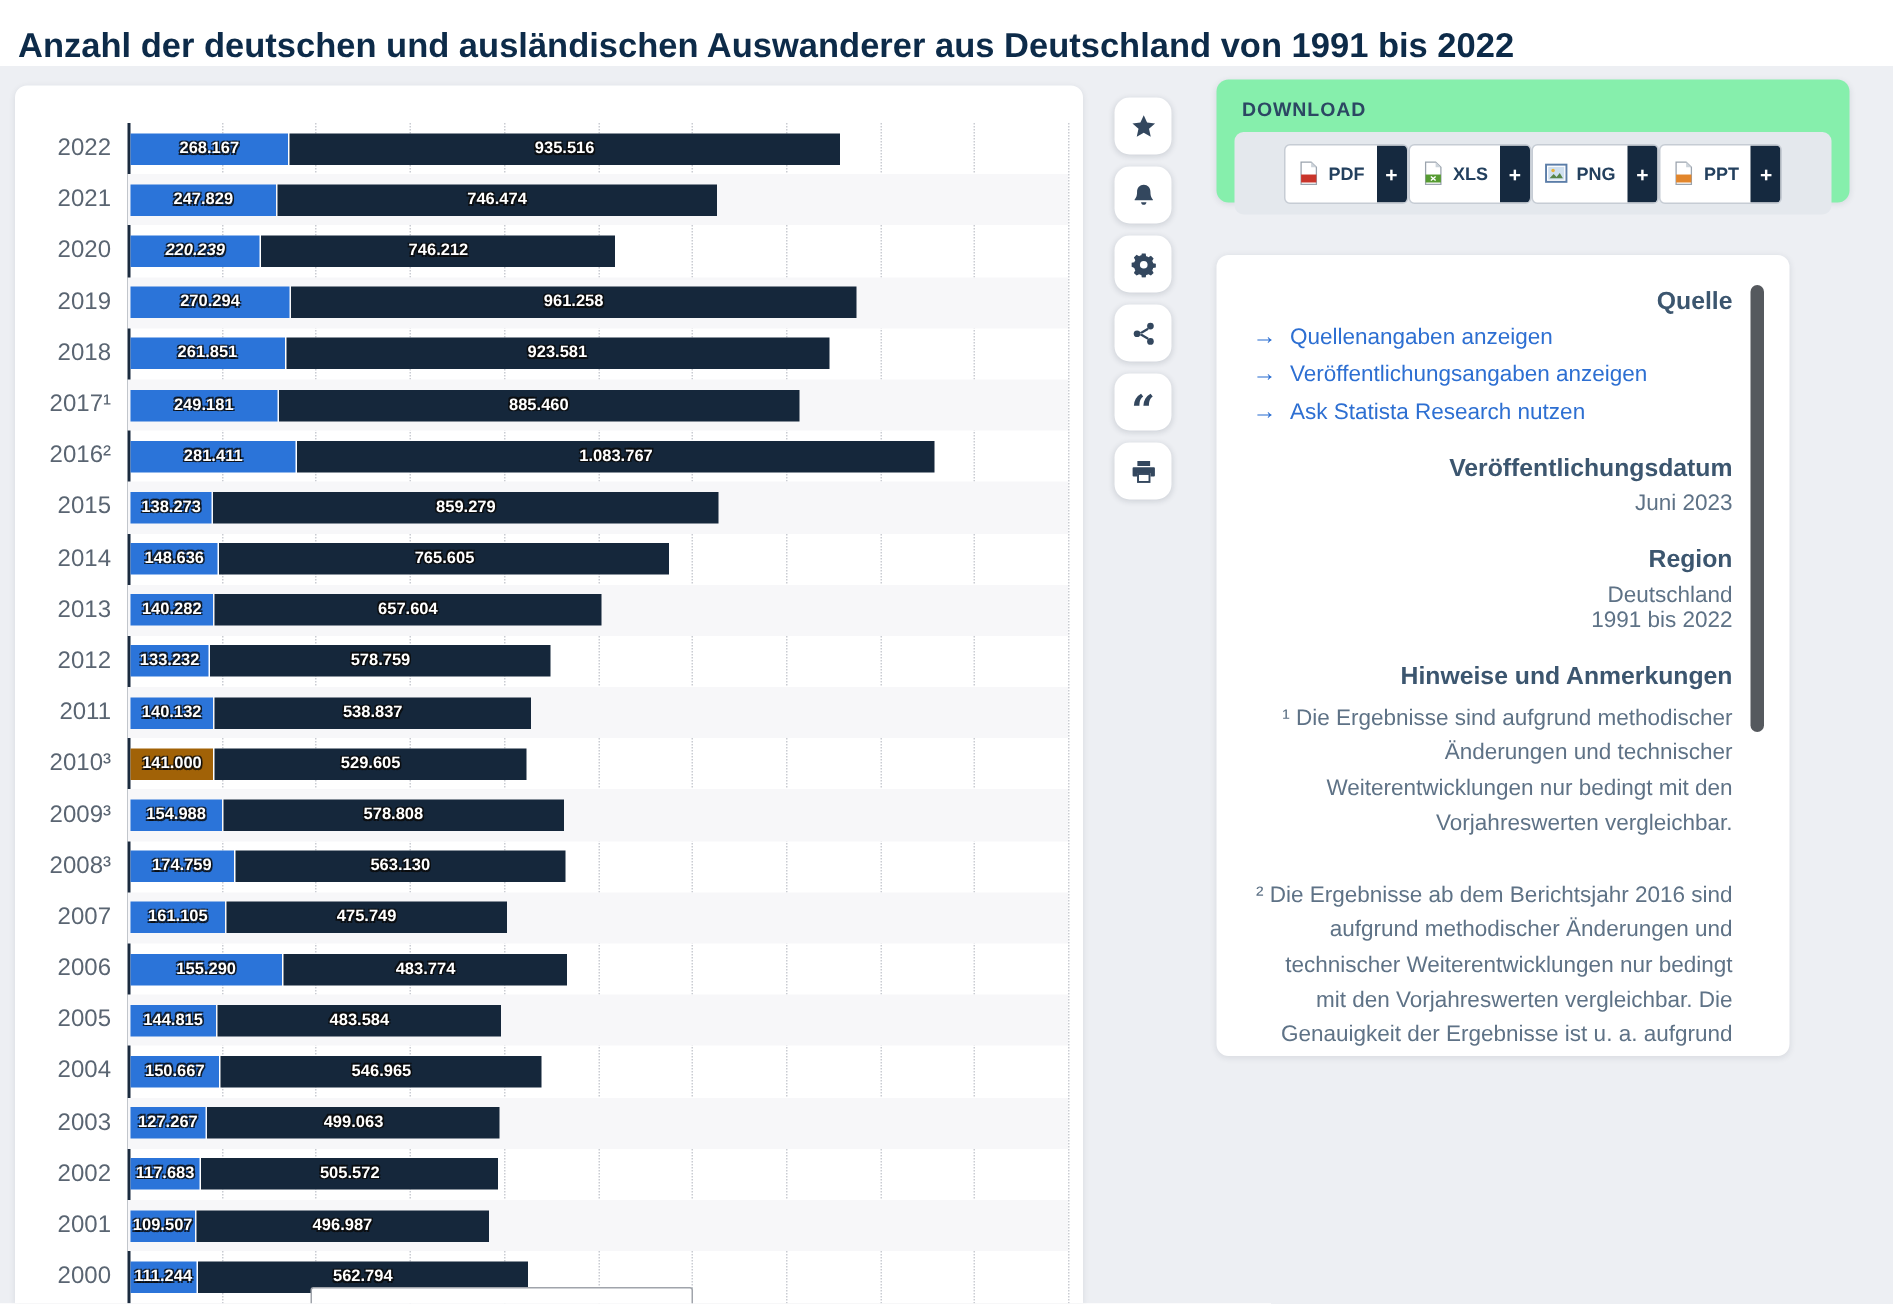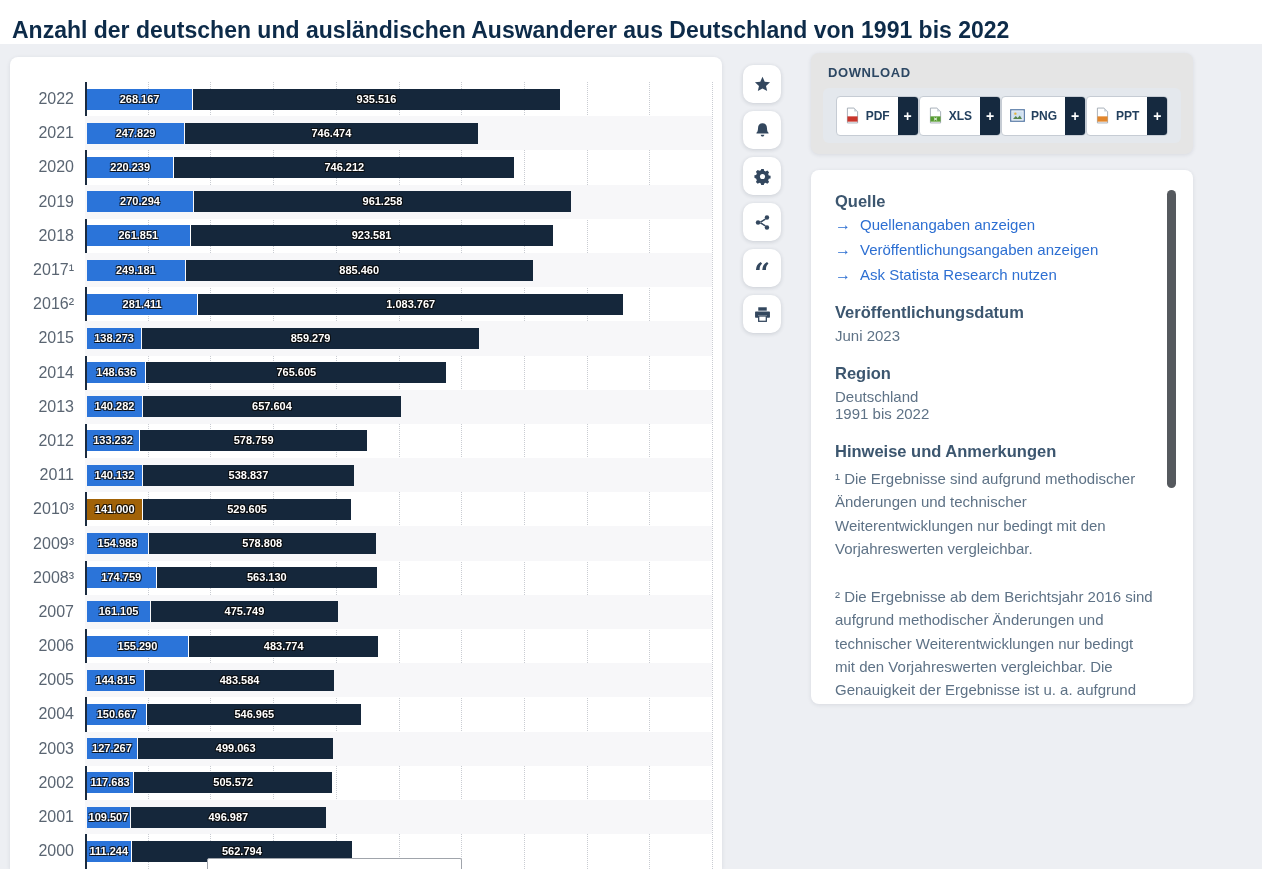--- a/index.html
+++ b/index.html
@@ -30,36 +30,36 @@
   
   #toolbar{position:absolute;left:743px;top:65px;width:40px;}
   .tool-btn{width:38px;height:38px;background:#fff;border-radius:10px;margin-bottom:8px;cursor:pointer;
     box-shadow:0 1px 4px rgba(20,30,50,.16);display:flex;align-items:center;justify-content:center;}
   .tool-ic{display:flex;align-items:center;justify-content:center;}
   .tool-ic svg{width:17px;height:17px;fill:#33475e;}
   .quote-glyph{font-family:"DejaVu Serif",serif;font-size:28px;font-weight:700;color:#33475e;
     display:inline-block;height:18px;line-height:30px;}
 
   
-  #download-card{position:absolute;left:811px;top:53px;width:382px;height:101px;background:#e5e5e5;
-    border-radius:8px;box-shadow:0 1px 4px rgba(25,39,60,.10);}
+  #download-card{position:absolute;left:811px;top:53px;width:382px;height:82px;background:#86efac;
+    border-radius:8px;box-shadow:0 1px 4px rgba(25,39,60,.10);padding-left:40px;}
   .dl-heading{position:absolute;left:17px;top:12px;font-size:13px;font-weight:700;letter-spacing:.6px;color:#2c4763;}
   #dl-inner{position:absolute;left:12px;right:12px;top:35px;height:55px;background:#e4e8ed;border-radius:6px;
     display:flex;align-items:center;justify-content:center;}
   .dl-btn{display:flex;align-items:center;height:38px;background:#fff;border:1px solid #c6ccd4;
     border-radius:4px;overflow:hidden;cursor:pointer;padding:0;}
   .dl-ic{display:flex;margin-left:7px;}
   .dl-ic svg{width:17px;height:17px;}
   .dl-lbl{font-size:12px;font-weight:700;color:#23405e;margin:0 8px 0 5px;}
   .dl-plus{width:20px;align-self:stretch;background:#15293f;color:#fff;display:flex;align-items:center;
     justify-content:center;font-size:14px;font-weight:700;cursor:pointer;}
 
   
   #source-card{position:absolute;left:811px;top:170px;width:382px;height:534px;background:#fff;
-    border-radius:8px;box-shadow:0 1px 4px rgba(25,39,60,.10);overflow:hidden;padding:0;}
+    border-radius:8px;box-shadow:0 1px 4px rgba(25,39,60,.10);overflow:hidden;padding:0;text-align:right;}
   .src-content{position:absolute;left:24px;top:22px;width:320px;}
   .sec-h{font-size:16.5px;font-weight:700;color:#3c566f;margin:0 0 5px 0;}
   .sec-h.mt{margin-top:20px;}
   .sec-v{font-size:15px;color:#5e7286;}
   .src-link{display:flex;align-items:center;gap:9px;margin:3px 0 8px 0;cursor:pointer;}
   .arrow{color:#2d6fd2;font-size:16px;line-height:16px;}
   .link-label{color:#2d6fd2;font-size:15px;}
   .note{font-size:15px;color:#5e7286;line-height:1.55;margin:6px 0 0 0;}
   .note.gap{margin-top:25px;}
   .scroll-thumb{position:absolute;right:17px;top:20px;width:9px;height:298px;background:#55595e;
@@ -105,24 +105,24 @@
               <span class="seg-label">247.829</span>
             </div>
             <div class="seg seg-foreign" style="width: 292.6px; background: rgb(21, 39, 59);">
               <span class="seg-label">746.474</span>
             </div>
           </div>
         </div>
         <div class="chart-row" style="height: 34.2px;">
           <div class="year-label">2020</div>
           <div class="bars">
-            <div class="seg seg-german" style="width: 86.3px; background: rgb(43, 116, 217);">
+            <div class="seg seg-german" style="width: 86.3px; background: rgb(43, 116, 217); font-style: italic;">
               <span class="seg-label">220.239</span>
             </div>
-            <div class="seg seg-foreign" style="width: 340px; background: rgb(21, 39, 59);">
+            <div class="seg seg-foreign" style="width: 236px; background: rgb(21, 39, 59);">
               <span class="seg-label">746.212</span>
             </div>
           </div>
         </div>
         <div class="chart-row" style="height: 34.2px;">
           <div class="row-stripe"></div>
           <div class="year-label">2019</div>
           <div class="bars">
             <div class="seg seg-german" style="width: 106px; background: rgb(43, 116, 217);">
               <span class="seg-label">270.294</span>

